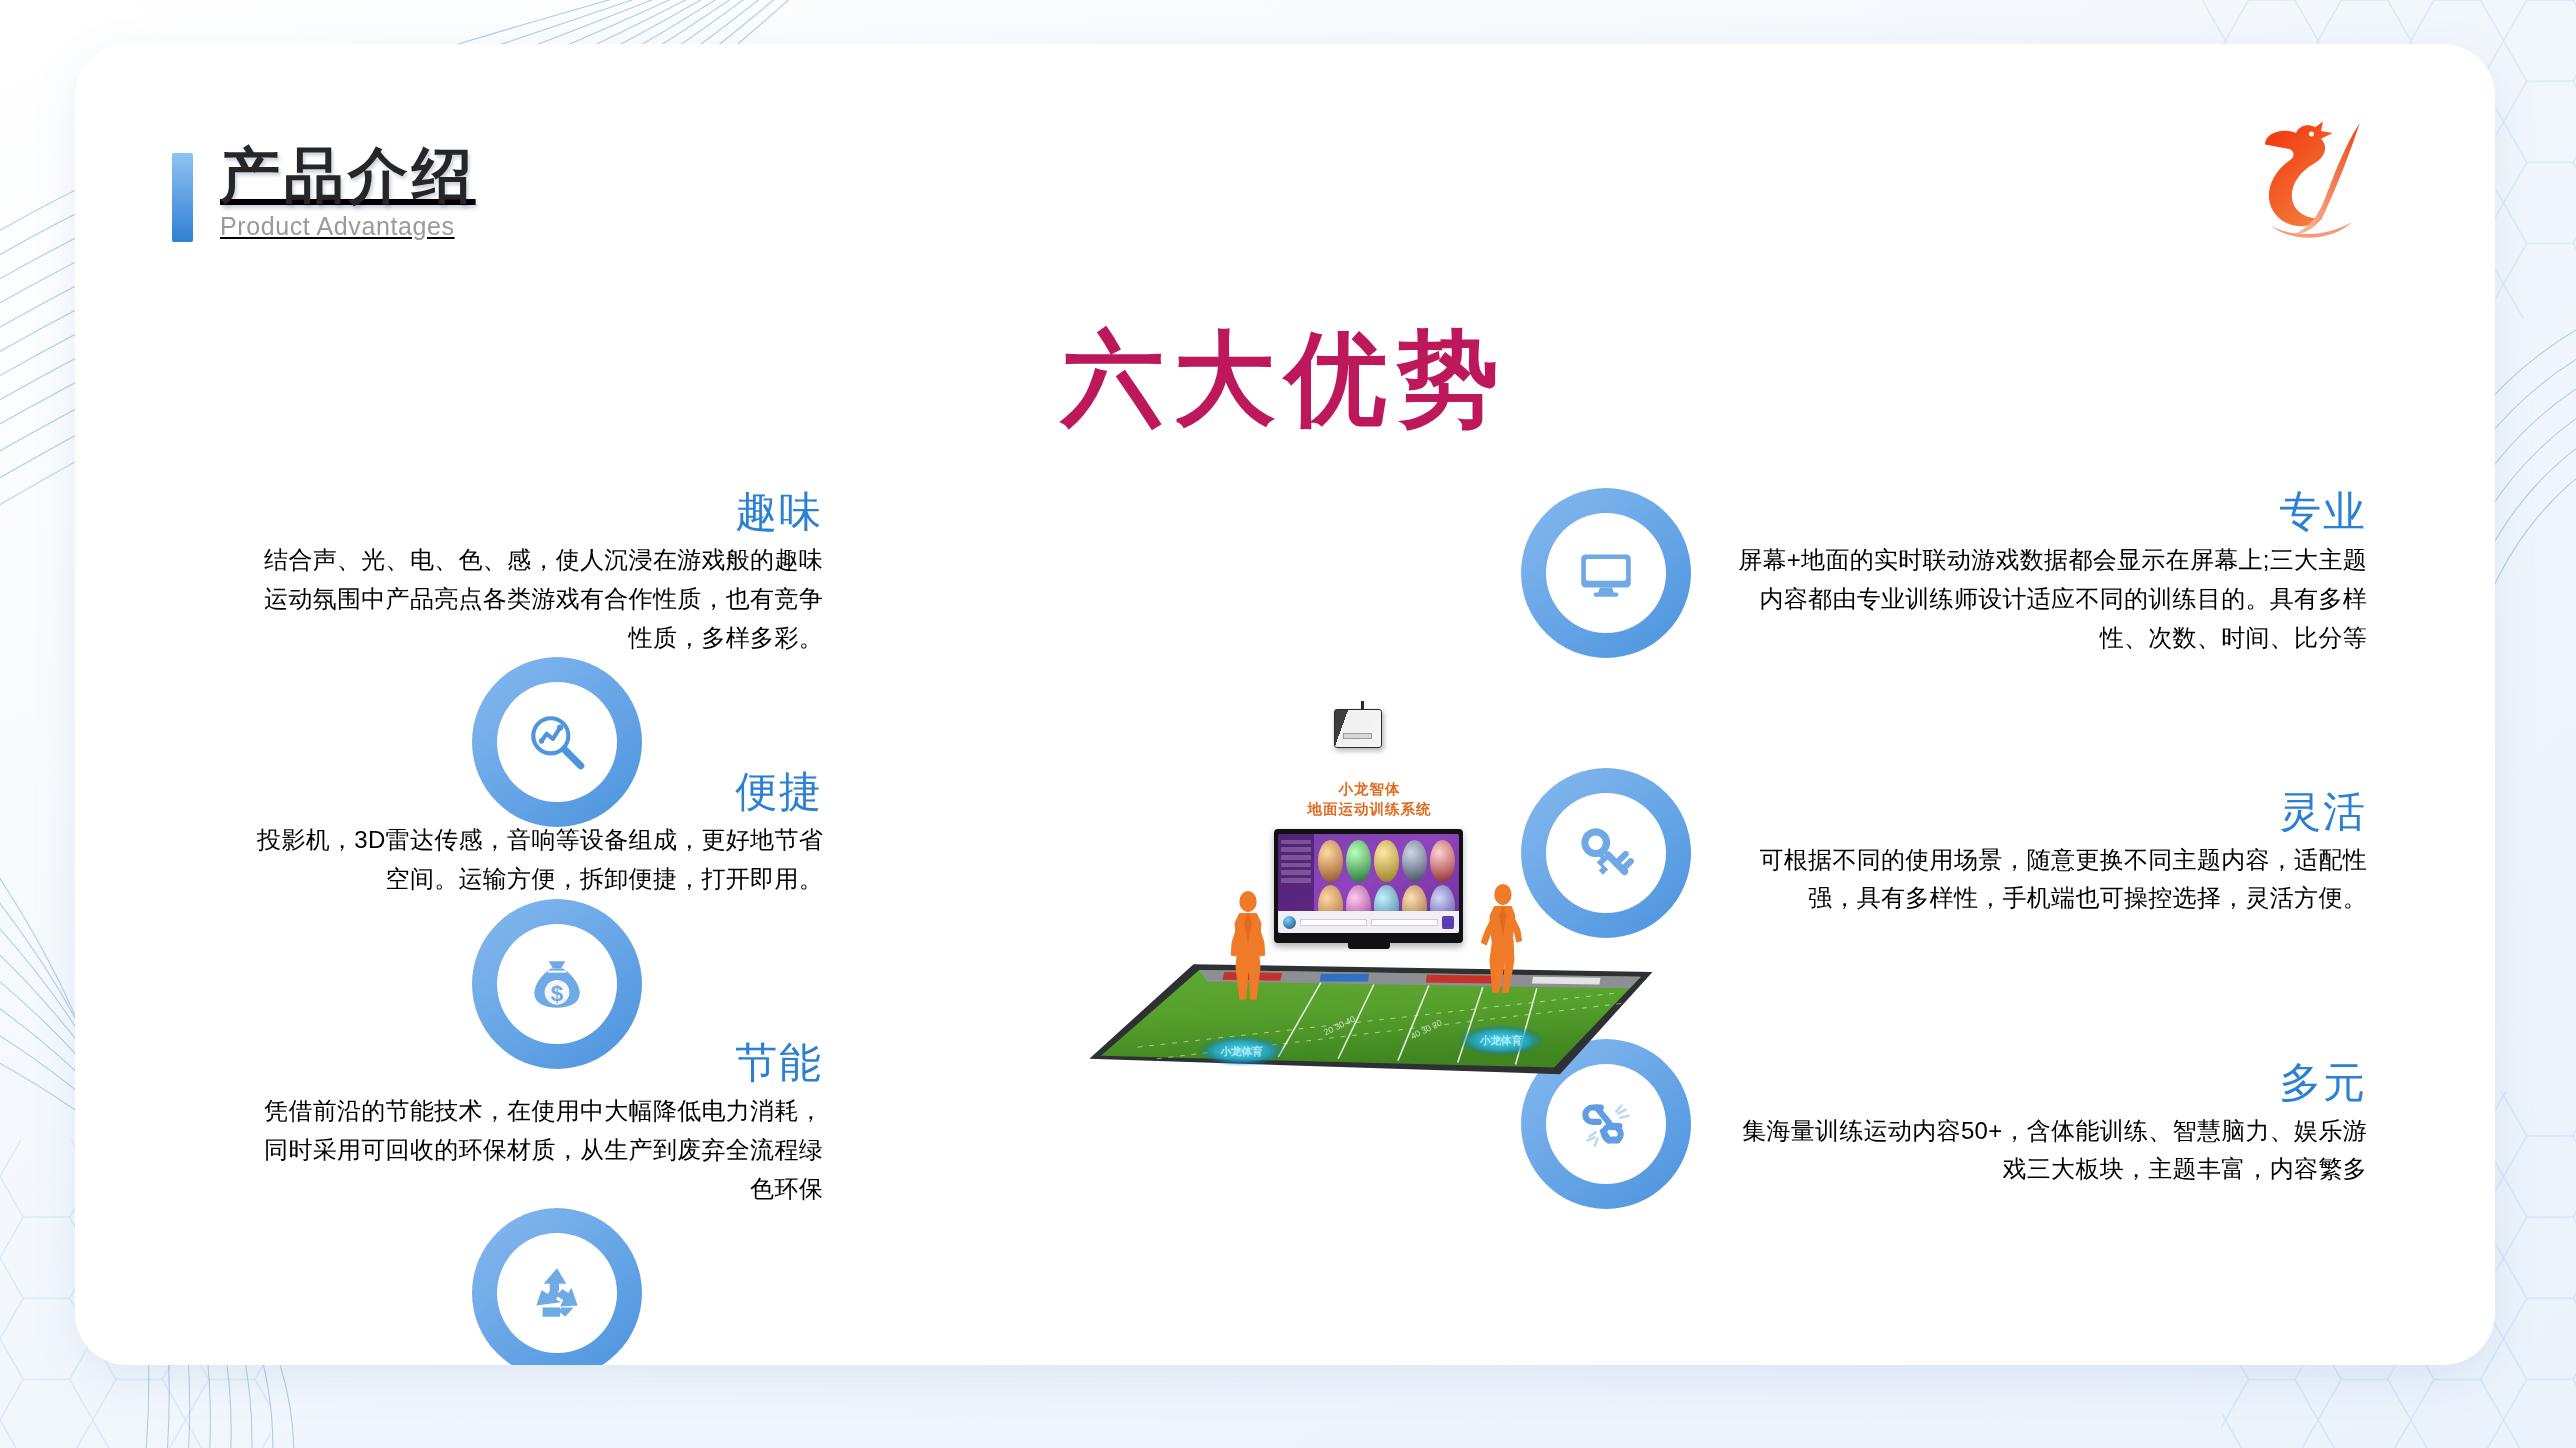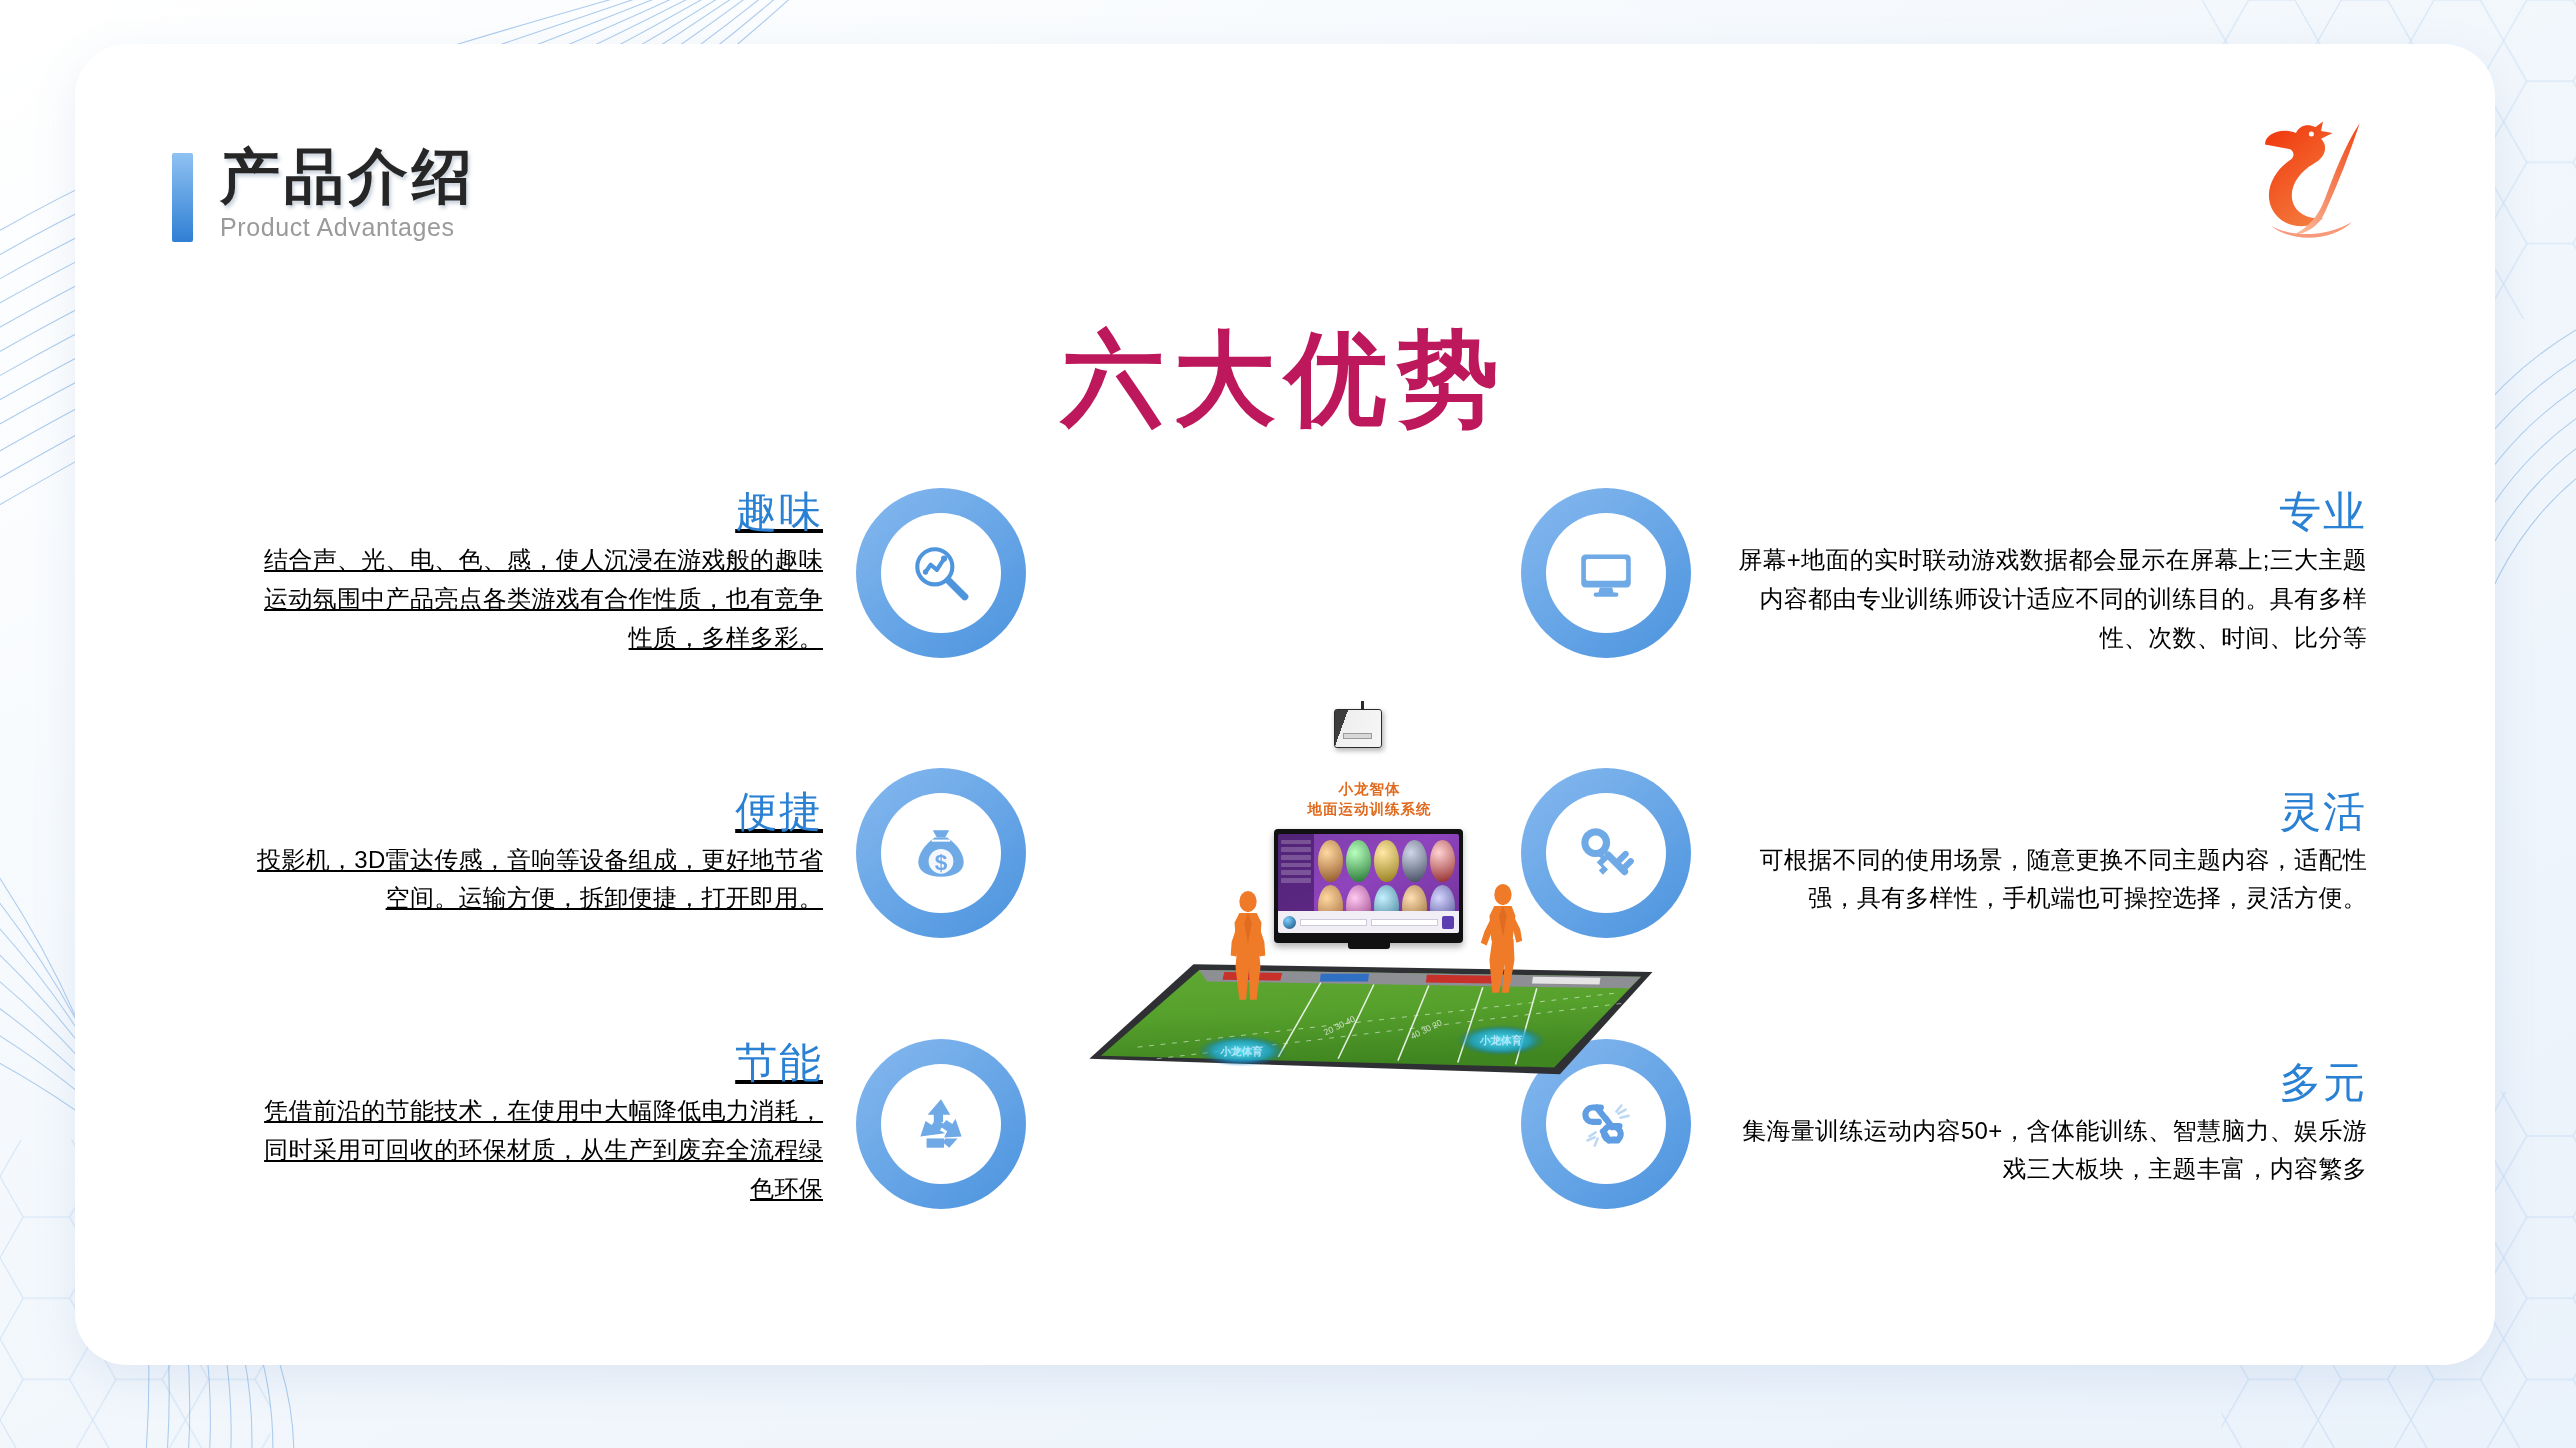--- a/index.html
+++ b/index.html
@@ -20,21 +20,21 @@
     left:75px; top:44px;
     width:2420px; height:1321px;
     background:#ffffff;
     border-radius:52px;
     box-shadow:0 13.5px 44px rgba(100,140,190,.13);
     z-index:2;
     overflow:hidden;
   }
 
   
-  #header{ position:absolute; left:97px; top:101px; display:flex; align-items:flex-end; }
+  #header{ position:absolute; left:97px; top:101px; display:flex; align-items:center;text-decoration:underline; }
   #header-accent-bar{
     width:21px; height:89px; margin-right:27px; margin-top:7.7px;
     background:linear-gradient(180deg,#8fc2f2 0%,#2f7fd4 100%);
     border-radius:1.9px;
   }
   #page-title{
     font-size:60px; font-weight:bold; color:#262626; letter-spacing:3.9px;
     line-height:1.02;
     text-shadow:1.9px 2.9px 3.9px rgba(130,150,175,.45);
   }
@@ -48,21 +48,21 @@
   
   #main-heading{
     position:absolute; left:0; right:0; top:268px;
     text-align:center;
     font-size:102px; font-weight:bold; color:#be185d;
     letter-spacing:9.7px;
   }
 
   
   .feature{ position:absolute; display:flex; align-items:center; }
-  .feature.left{ flex-direction:row;text-decoration:underline; }
+  .feature.left{ flex-direction:column; }
   .feature.right{ flex-direction:row; }
 
   .feature-text{ width:599px; }
   .feature.left .feature-text{ text-align:right; padding-right:33px; }
   .feature.right .feature-text{ text-align:right;  padding-left:33px; }
 
   .feature-title{
     font-size:42px; color:#2a80d2; font-weight:normal;
     letter-spacing:1.9px; line-height:1.12; margin-bottom:5.8px;
   }

